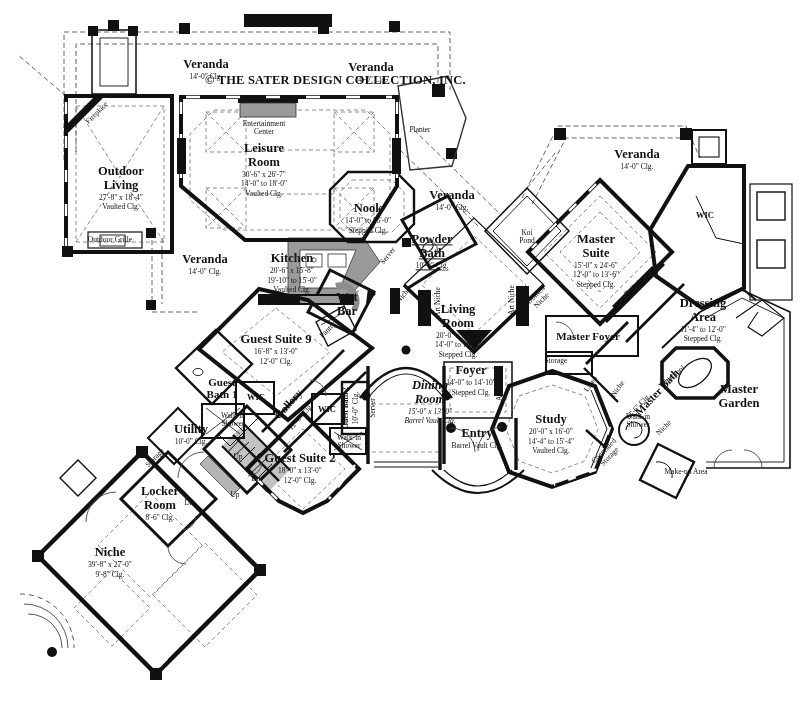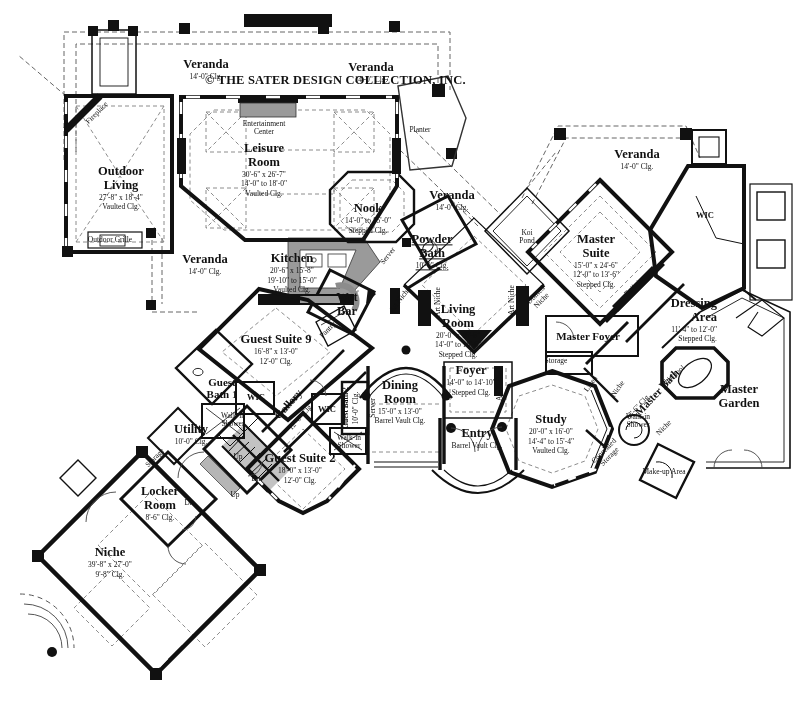--- a/index.html
+++ b/index.html
@@ -374,21 +374,21 @@
       </div>
       <div class="lbl c-tiny" style="left: 634px; top: 287px; transform: translate(-50%, -50%) rotate(-45deg);">
         <div class="t">Built-in</div>
       </div>
       <div class="lbl c-md" style="left: 588px; top: 336px; transform: translate(-50%, -50%) rotate(0deg);">
         <div class="t">Master Foyer</div>
       </div>
       <div class="lbl c-sm" style="left: 705px; top: 216px; transform: translate(-50%, -50%) rotate(0deg);">
         <div class="t">WIC</div>
       </div>
-      <div class="lbl c-lg wrap" style="left: 687px; top: 320px; width: 60px; transform: translate(-50%, -50%) rotate(0deg); text-align: right;">
+      <div class="lbl c-lg wrap" style="left: 703px; top: 320px; width: 60px; transform: translate(-50%, -50%) rotate(0deg);">
         <div class="t">Dressing Area</div>
         <div class="s">11'-4" to 12'-0"</div>
         <div class="s">Stepped Clg.</div>
       </div>
       <div class="lbl c-tiny" style="left: 556px; top: 361px; transform: translate(-50%, -50%) rotate(0deg);">
         <div class="t">Storage</div>
       </div>
       <div class="lbl c-tiny" style="left: 672px; top: 377px; transform: translate(-50%, -50%) rotate(-40deg);">
         <div class="t">Whirlpool</div>
       </div>
@@ -406,42 +406,42 @@
       </div>
       <div class="lbl c-tiny" style="left: 664px; top: 428px; transform: translate(-50%, -50%) rotate(-45deg);">
         <div class="t">Niche</div>
       </div>
       <div class="lbl c-tiny wrap" style="left: 638px; top: 421px; width: 42px; transform: translate(-50%, -50%) rotate(0deg);">
         <div class="t">Walk-in Shower</div>
       </div>
       <div class="lbl c-tiny wrap" style="left: 607px; top: 454px; width: 54px; transform: translate(-50%, -50%) rotate(-45deg);">
         <div class="t">Concealed Storage</div>
       </div>
-      <div class="lbl c-tiny wrap" style="left: 664px; top: 472px; width: 44px; transform: translate(-50%, -50%) rotate(0deg);">
+      <div class="lbl c-tiny wrap" style="left: 686px; top: 472px; width: 44px; transform: translate(-50%, -50%) rotate(0deg);">
         <div class="t">Make-up Area</div>
       </div>
       <div class="lbl c-lg wrap" style="left: 739px; top: 397px; width: 54px; transform: translate(-50%, -50%) rotate(0deg);">
         <div class="t">Master Garden</div>
       </div>
       <div class="lbl c-lg" style="left: 551px; top: 434px; transform: translate(-50%, -50%) rotate(0deg);">
         <div class="t">Study</div>
         <div class="s">20'-0" x 16'-0"</div>
         <div class="s">14'-4" to 15'-4"</div>
         <div class="s">Vaulted Clg.</div>
       </div>
       <div class="lbl c-lg" style="left: 471px; top: 381px; transform: translate(-50%, -50%) rotate(0deg);">
         <div class="t">Foyer</div>
         <div class="s">14'-0" to 14'-10"</div>
         <div class="s">Stepped Clg.</div>
       </div>
       <div class="lbl c-lg" style="left: 477px; top: 439px; transform: translate(-50%, -50%) rotate(0deg);">
         <div class="t">Entry</div>
         <div class="s">Barrel Vault Clg.</div>
       </div>
-      <div class="lbl c-lg wrap" style="left: 400px; top: 402px; width: 54px; transform: translate(-50%, -50%) rotate(0deg);">
+      <div class="lbl c-lg wrap" style="left: 430px; top: 402px; width: 54px; transform: translate(-50%, -50%) rotate(0deg); font-style: italic;">
         <div class="t">Dining Room</div>
         <div class="s">15'-0" x 13'-0"</div>
         <div class="s">Barrel Vault Clg.</div>
       </div>
       <div class="lbl c-tiny" style="left: 373px; top: 408px; transform: translate(-50%, -50%) rotate(-90deg);">
         <div class="t">Server</div>
       </div>
       <div class="lbl c-tb" style="left: 346px; top: 408px; transform: translate(-50%, -50%) rotate(-90deg);">
         <div class="t">Guest Bath 2</div>
       </div>

